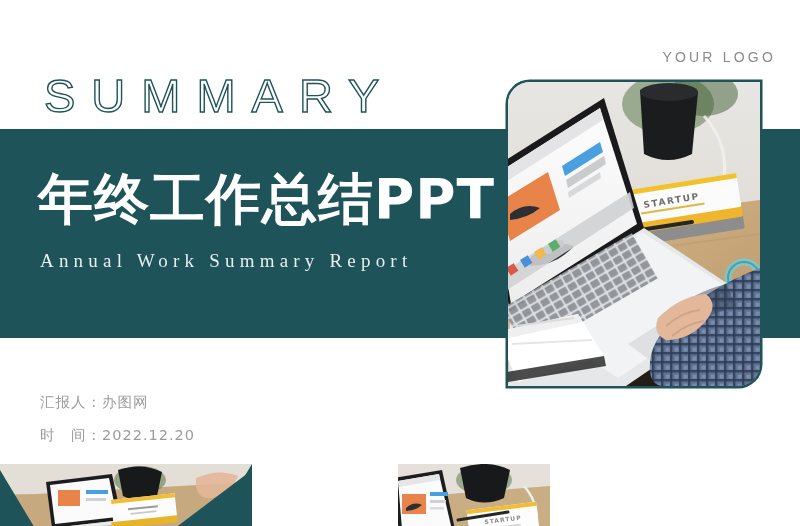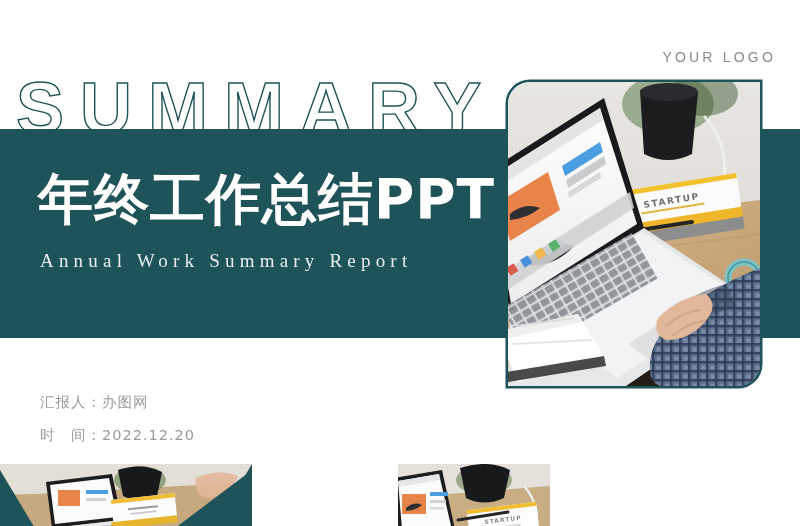--- a/index.html
+++ b/index.html
@@ -24,22 +24,22 @@
 
   
   #logo-text {
     position:absolute; right:24px; top:25px;
     font-size:14px; letter-spacing:3.2px; color:#8a8a8a;
     font-weight:400; white-space:nowrap;
   }
 
   
   #summary-outline {
-    position:absolute; left:16px; top:48px;
-    font-size:72px; font-weight:700; letter-spacing:16px;
+    position:absolute; left:44px; top:48px;
+    font-size:47px; font-weight:400; letter-spacing:16px;
     color:transparent;
     -webkit-text-stroke:1.4px #1d5359;
     white-space:nowrap;
     line-height:1;
   }
   #summary-outline::after{
     content:""; position:absolute; left:0; top:0; width:100%; height:100%;
   }
 
   

